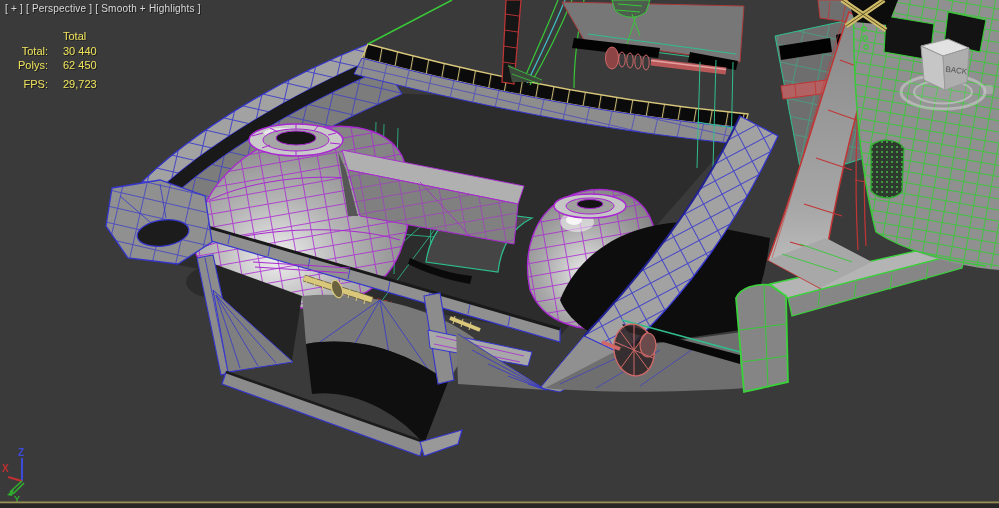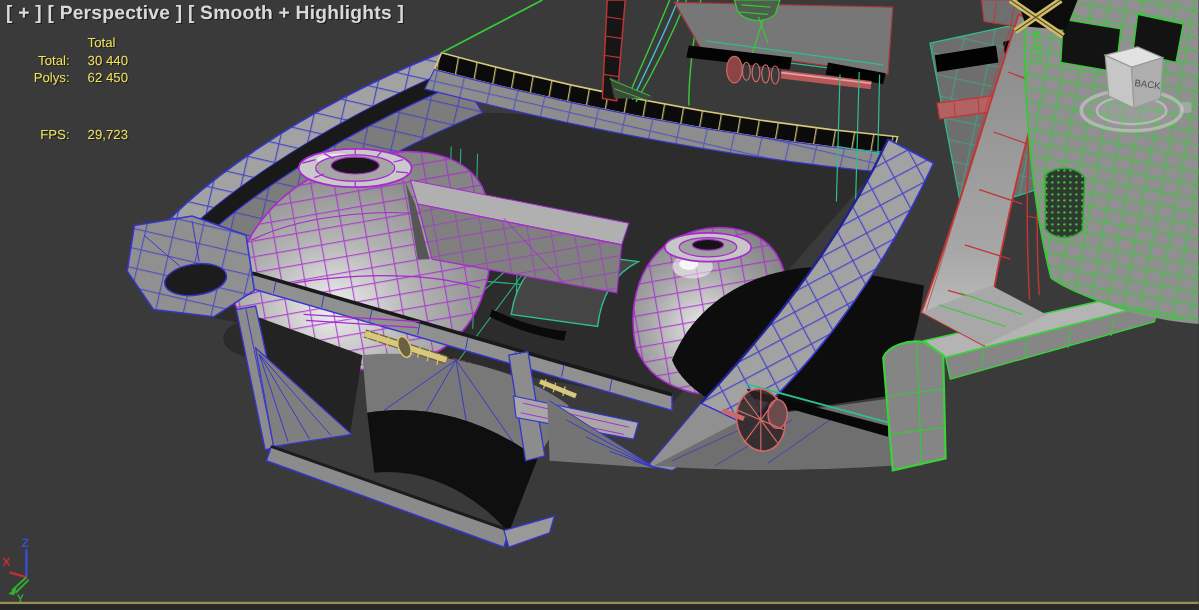--- a/index.html
+++ b/index.html
@@ -3,30 +3,30 @@
 <meta charset="utf-8">
 <style>
   html,body{margin:0;padding:0;background:#222;}
   .viewport{
     position:relative;width:999px;height:508px;overflow:hidden;
     background:var(--background,#3a3a3a);
     font-family:"Liberation Sans",sans-serif;
   }
   .scene{position:absolute;inset:0;display:block;}
   .vplabel{
-    position:absolute;left:5px;top:3px;font-size:16px;letter-spacing:.2px;
-    color:var(--label-text,#d9d9d9);text-shadow:1px 1px 0 #1c1c1c;cursor:default;white-space:pre;font-weight:bold;
+    position:absolute;left:5px;top:3px;font-size:10px;letter-spacing:.2px;
+    color:var(--label-text,#d9d9d9);text-shadow:1px 1px 0 #1c1c1c;cursor:default;white-space:pre;
   }
   .stats{
-    position:absolute;left:20px;top:29px;font-size:11px;line-height:14.5px;
+    position:absolute;left:10px;top:29px;font-size:11px;line-height:14.5px;
     color:var(--stats-text,#efe35c);text-shadow:1px 1px 0 #1c1c1c;
   }
   .srow{display:flex;gap:15px;}
   .slabel{width:38px;text-align:right;}
-  .srow.fps{margin-top:33px;}
+  .srow.fps{margin-top:4px;}
   
   .sB{stroke:var(--wire-blue,#3535cf);}   .sBd{stroke:#1d1d8a;}
   .sP{stroke:var(--wire-purple,#a928d2);} .sT{stroke:var(--wire-teal,#2fbf8c);}
   .sC{stroke:#3fc0c8;}                    .sG{stroke:var(--wire-green,#38c838);}
   .sR{stroke:var(--wire-red,#c23535);}    .sPk{stroke:var(--wire-pink,#d06868);}
   .sY{stroke:var(--wire-yellow,#d9c87c);} .nf{fill:none;}
   text.cube{font-family:"Liberation Sans",sans-serif;}
 </style>
 </head>
 <body>

